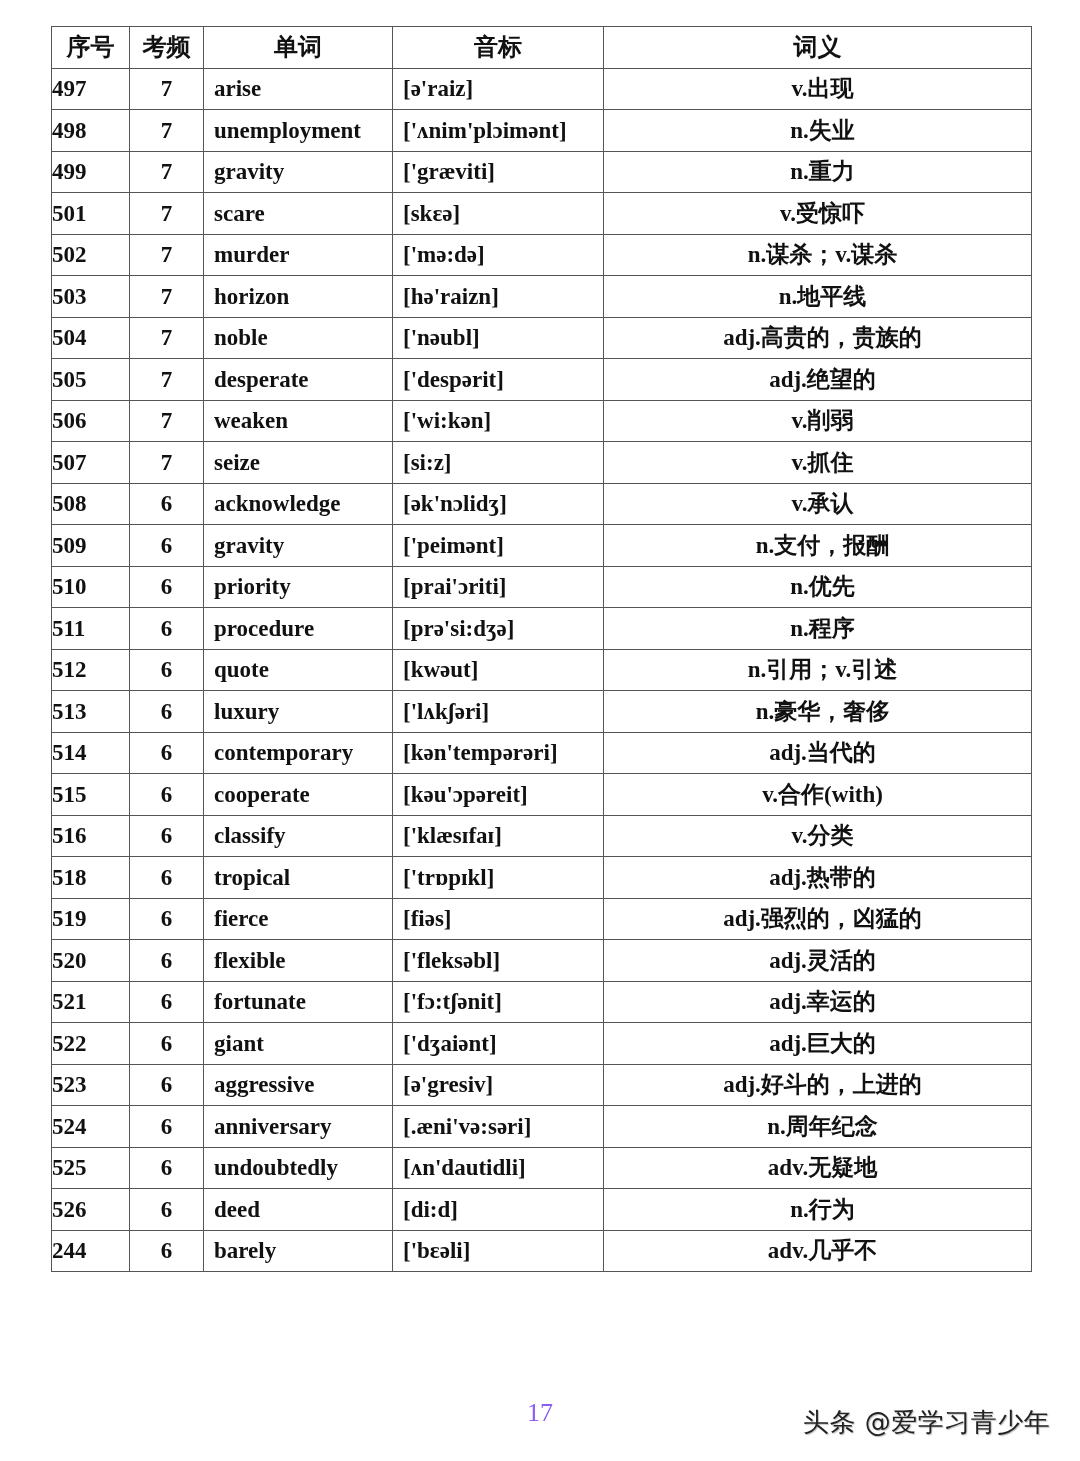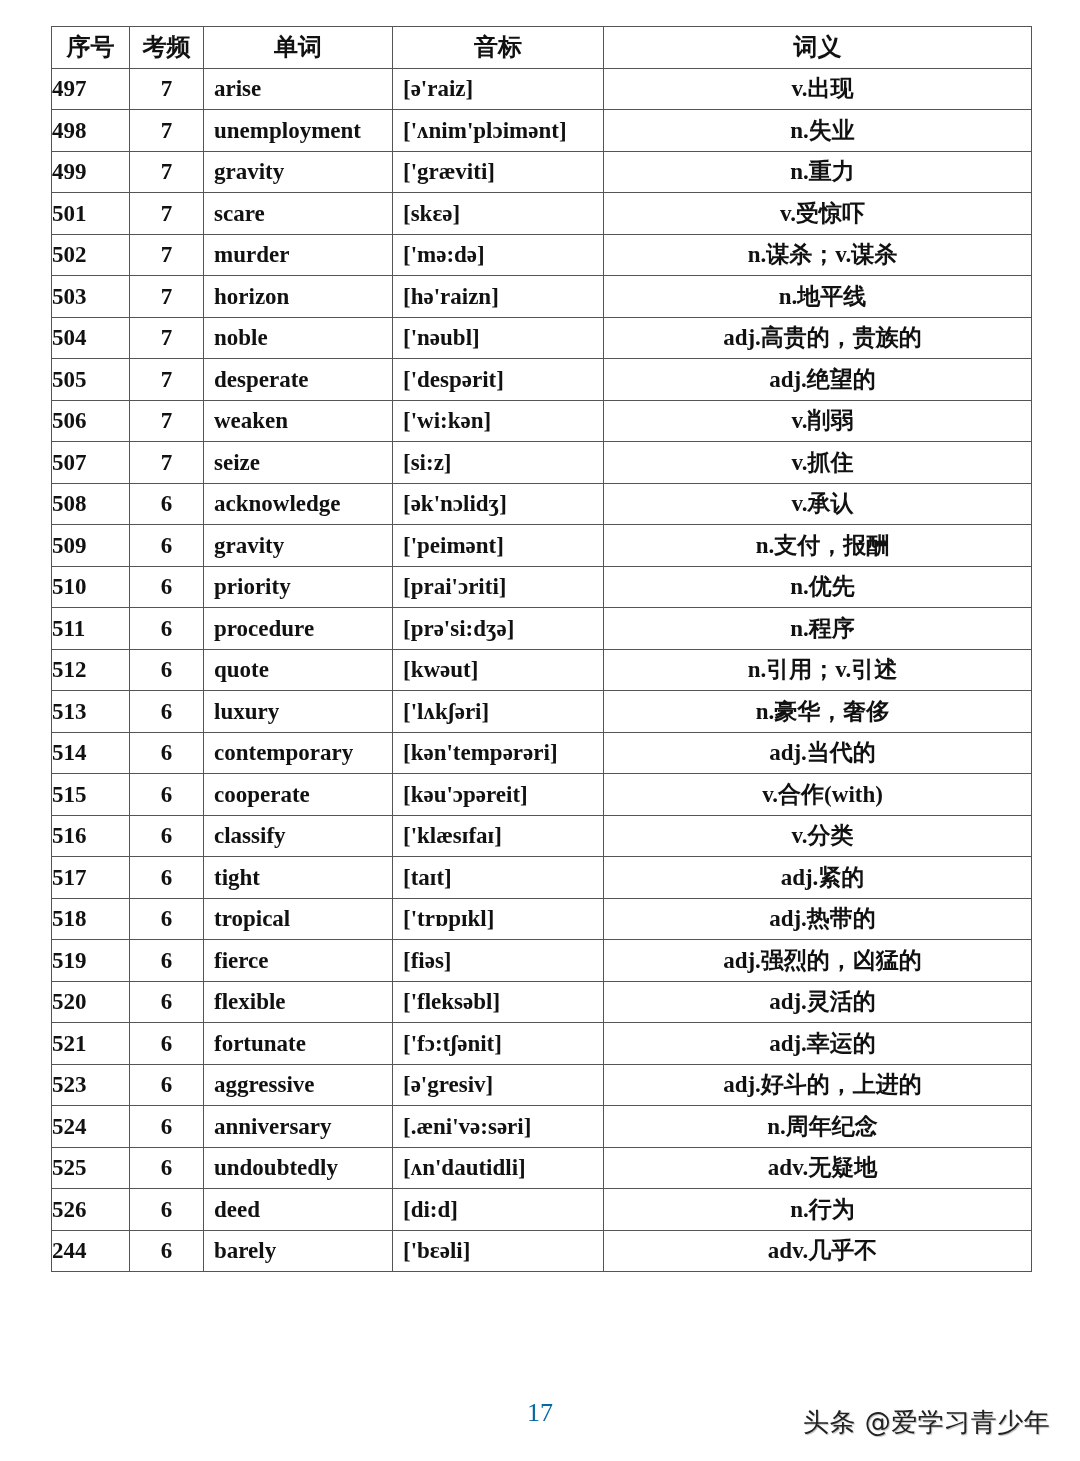--- a/index.html
+++ b/index.html
@@ -10,21 +10,21 @@
   .vocab-table td, .vocab-table th { border:1.5px solid #555; height:40.5px;
                  padding:0; font-weight:bold; font-size:23px; line-height:1; }
   .vocab-table th { font-size:24px; text-align:center; }
   .c-idx { width:77px; text-align:left; }
   .c-freq { width:73px; text-align:center; }
   .c-word { width:188px; text-align:left; padding-left:10px !important;font-family:Liberation Serif, serif; }
   .c-ipa { width:210px; text-align:left; padding-left:10px !important;margin-left:36px; }
   .c-def { text-align:center; padding-left:10px !important; }
   th.c-word, th.c-ipa, th.c-def { text-align:center; padding-left:0 !important; }
   .page-number { position:absolute; left:527px; top:1398px; font-size:26px;
-                 font-family:"Liberation Serif", serif; color:#0369a1; }
+                 font-family:"Liberation Serif", serif; color:#8b5cf6; }
   .watermark { position:absolute; left:803px; top:1405px; font-size:26px;
                font-family:"DejaVu Sans", sans-serif; color:#222;
                text-shadow:1px 1px 1px #bbb; letter-spacing:0.5px; }
 </style>
 </head>
 <body>
 
 <table class="vocab-table">
   <thead>
     <tr>
@@ -163,27 +163,20 @@
         <td class="c-def">v.合作(with)</td>
       </tr>
       <tr>
         <td class="c-idx">516</td>
         <td class="c-freq">6</td>
         <td class="c-word">classify</td>
         <td class="c-ipa">['klæsɪfaɪ]</td>
         <td class="c-def">v.分类</td>
       </tr>
       <tr>
-        <td class="c-idx">517</td>
-        <td class="c-freq">6</td>
-        <td class="c-word">tight</td>
-        <td class="c-ipa">[taɪt]</td>
-        <td class="c-def">adj.紧的</td>
-      </tr>
-      <tr>
         <td class="c-idx">518</td>
         <td class="c-freq">6</td>
         <td class="c-word">tropical</td>
         <td class="c-ipa">['trɒpɪkl]</td>
         <td class="c-def">adj.热带的</td>
       </tr>
       <tr>
         <td class="c-idx">519</td>
         <td class="c-freq">6</td>
         <td class="c-word">fierce</td>
@@ -196,20 +189,27 @@
         <td class="c-word">flexible</td>
         <td class="c-ipa">['fleksəbl]</td>
         <td class="c-def">adj.灵活的</td>
       </tr>
       <tr>
         <td class="c-idx">521</td>
         <td class="c-freq">6</td>
         <td class="c-word">fortunate</td>
         <td class="c-ipa">['fɔ:tʃənit]</td>
         <td class="c-def">adj.幸运的</td>
+      </tr>
+      <tr>
+        <td class="c-idx">522</td>
+        <td class="c-freq">6</td>
+        <td class="c-word">giant</td>
+        <td class="c-ipa">['dʒaiənt]</td>
+        <td class="c-def">adj.巨大的</td>
       </tr>
       <tr>
         <td class="c-idx">523</td>
         <td class="c-freq">6</td>
         <td class="c-word">aggressive</td>
         <td class="c-ipa">[ə'gresiv]</td>
         <td class="c-def">adj.好斗的，上进的</td>
       </tr>
       <tr>
         <td class="c-idx">524</td>

